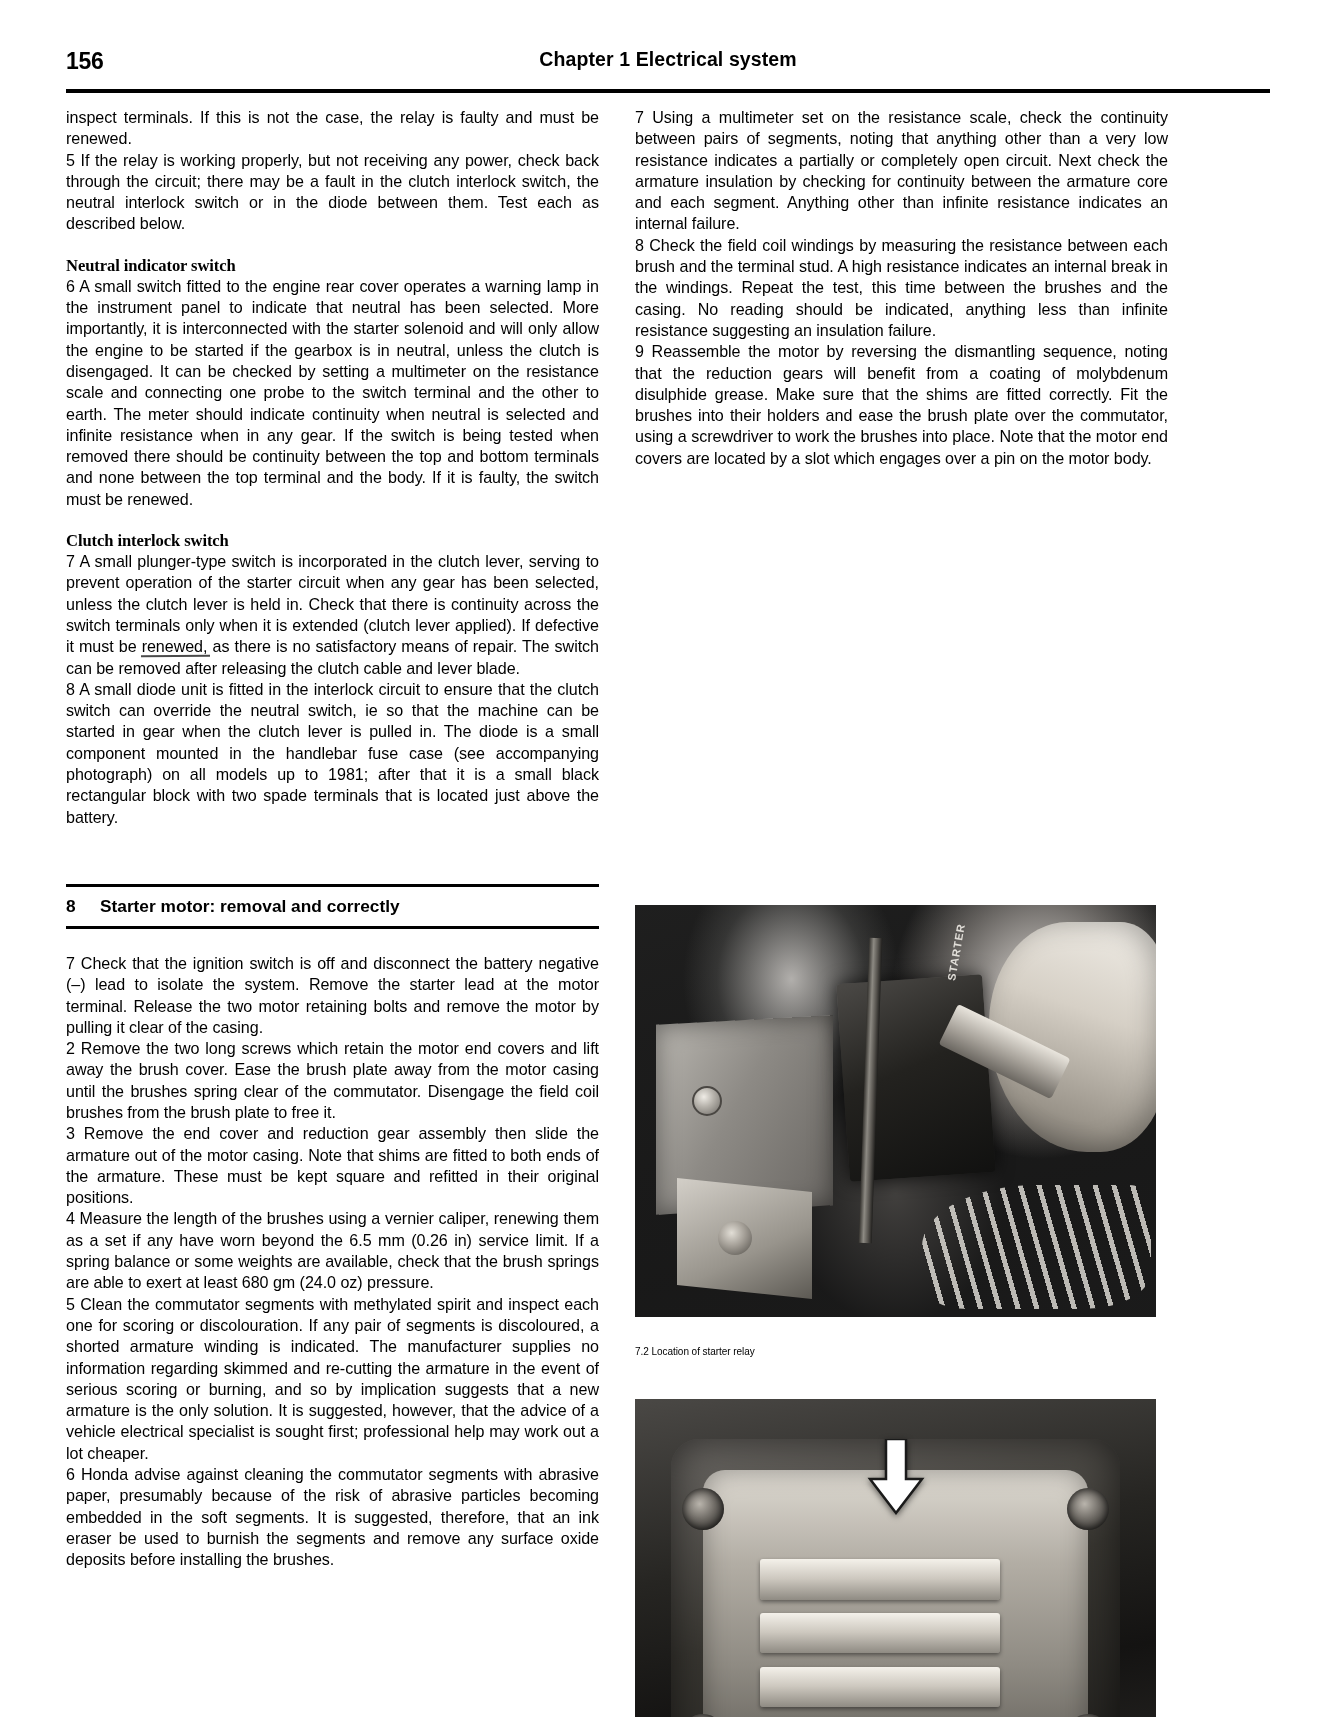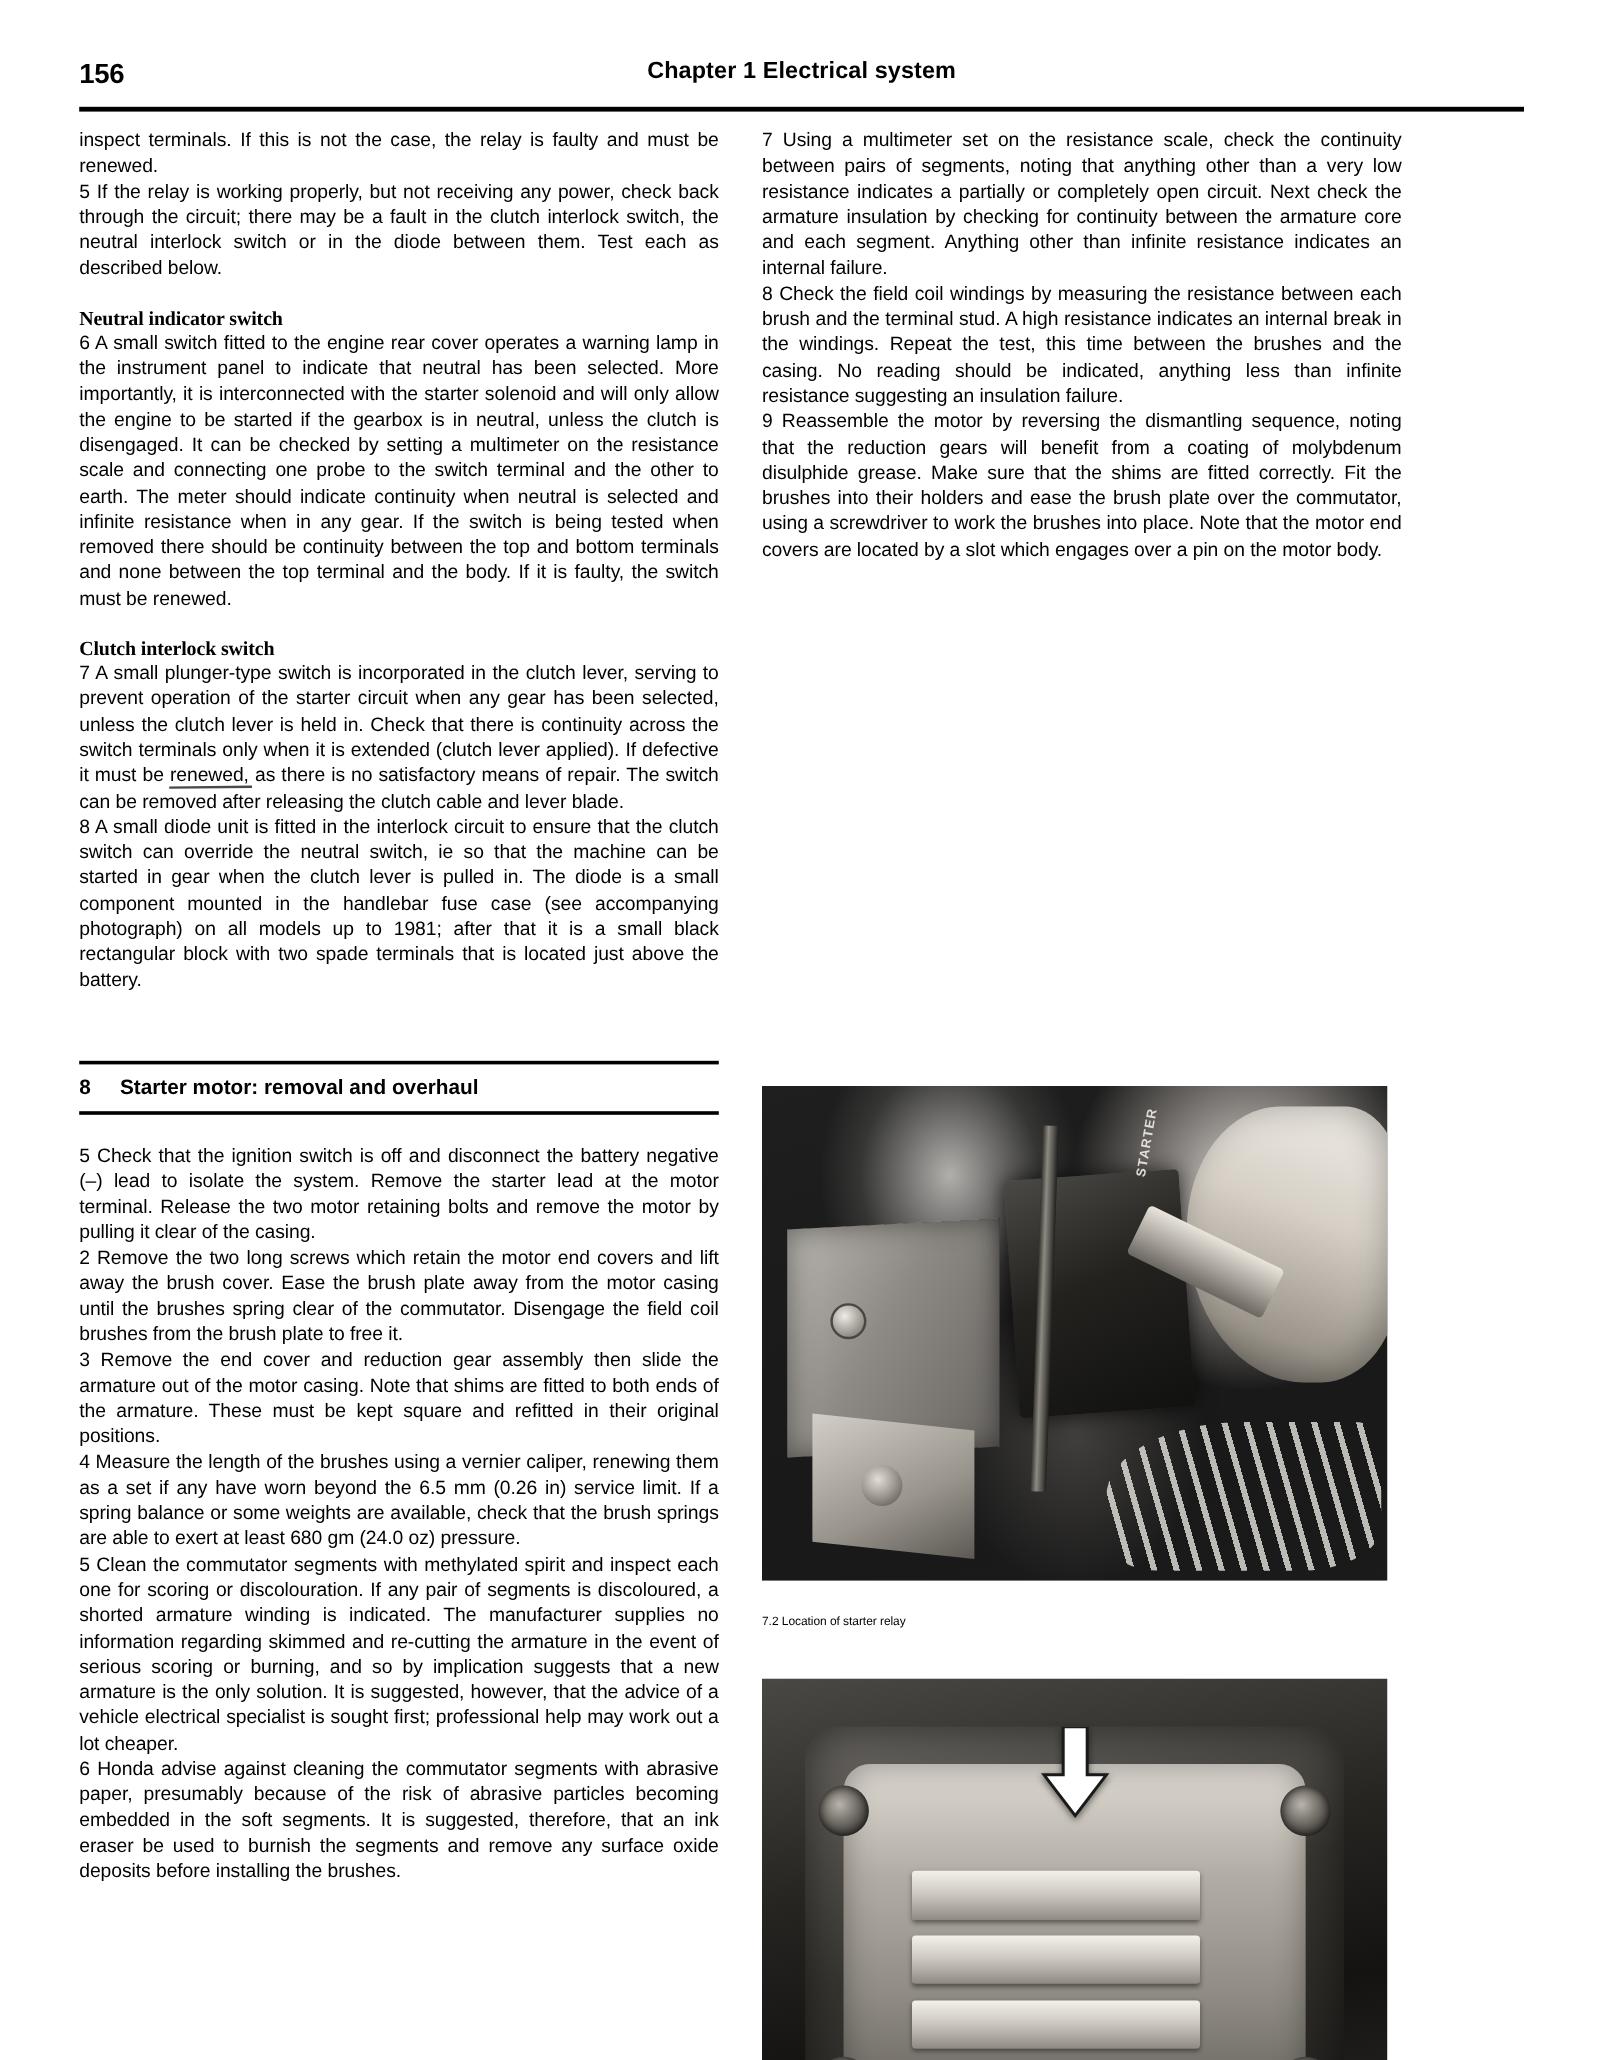--- a/index.html
+++ b/index.html
@@ -298,27 +298,27 @@
       <p class="para">
         <span>7    A small plunger-type switch is incorporated in the clutch lever, serving to prevent operation of the starter circuit when any gear has been selected, unless the clutch lever is held in. Check that there is continuity across the switch terminals only when it is extended (clutch lever applied). If defective it must be </span><span class="scribble">renewed,</span><span> as there is no satisfactory means of repair. The switch can be removed after releasing the clutch cable and lever blade.</span>
       </p>
 
       <p class="para">8    A small diode unit is fitted in the interlock circuit to ensure that the clutch switch can override the neutral switch, ie so that the machine can be started in gear when the clutch lever is pulled in. The diode is a small component mounted in the handlebar fuse case (see accompanying photograph) on all models up to 1981; after that it is a small black rectangular block with two spade terminals that is located just above the battery.</p>
 
       <div class="section-block">
         <div class="section-rule-top"></div>
         <div class="section-title-row">
           <span class="section-num">8</span>
-          <span>Starter motor: removal and overhaul</span>
+          <span>Starter motor: removal and correctly</span>
         </div>
         <div class="section-rule-bot"></div>
       </div>
       <div class="section-body-gap"></div>
 
-      <p class="para">5    Check that the ignition switch is off and disconnect the battery negative (–) lead to isolate the system. Remove the starter lead at the motor terminal. Release the two motor retaining bolts and remove the motor by pulling it clear of the casing.</p>
+      <p class="para">7    Check that the ignition switch is off and disconnect the battery negative (–) lead to isolate the system. Remove the starter lead at the motor terminal. Release the two motor retaining bolts and remove the motor by pulling it clear of the casing.</p>
       <p class="para">2    Remove the two long screws which retain the motor end covers and lift away the brush cover. Ease the brush plate away from the motor casing until the brushes spring clear of the commutator. Disengage the field coil brushes from the brush plate to free it.</p>
       <p class="para">3    Remove the end cover and reduction gear assembly then slide the armature out of the motor casing. Note that shims are fitted to both ends of the armature. These must be kept square and refitted in their original positions.</p>
       <p class="para">4    Measure the length of the brushes using a vernier caliper, renewing them as a set if any have worn beyond the 6.5 mm (0.26 in) service limit. If a spring balance or some weights are available, check that the brush springs are able to exert at least 680 gm (24.0 oz) pressure.</p>
       <p class="para">5    Clean the commutator segments with methylated spirit and inspect each one for scoring or discolouration. If any pair of segments is discoloured, a shorted armature winding is indicated. The manufacturer supplies no information regarding skimmed and re-cutting the armature in the event of serious scoring or burning, and so by implication suggests that a new armature is the only solution. It is suggested, however, that the advice of a vehicle electrical specialist is sought first; professional help may work out a lot cheaper.</p>
       <p class="para">6    Honda advise against cleaning the commutator segments with abrasive paper, presumably because of the risk of abrasive particles becoming embedded in the soft segments. It is suggested, therefore, that an ink eraser be used to burnish the segments and remove any surface oxide deposits before installing the brushes.</p>
 
     </div>
 
     <div class="col">
 

